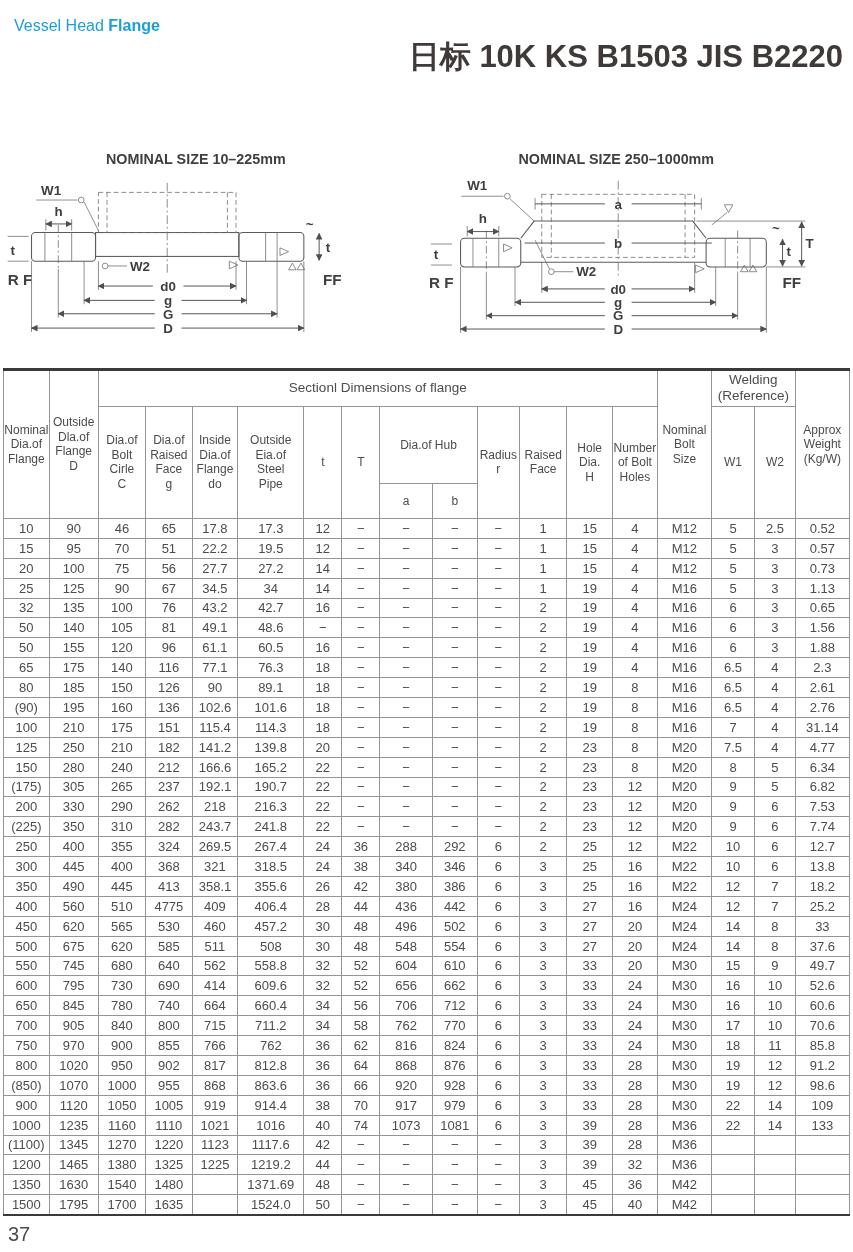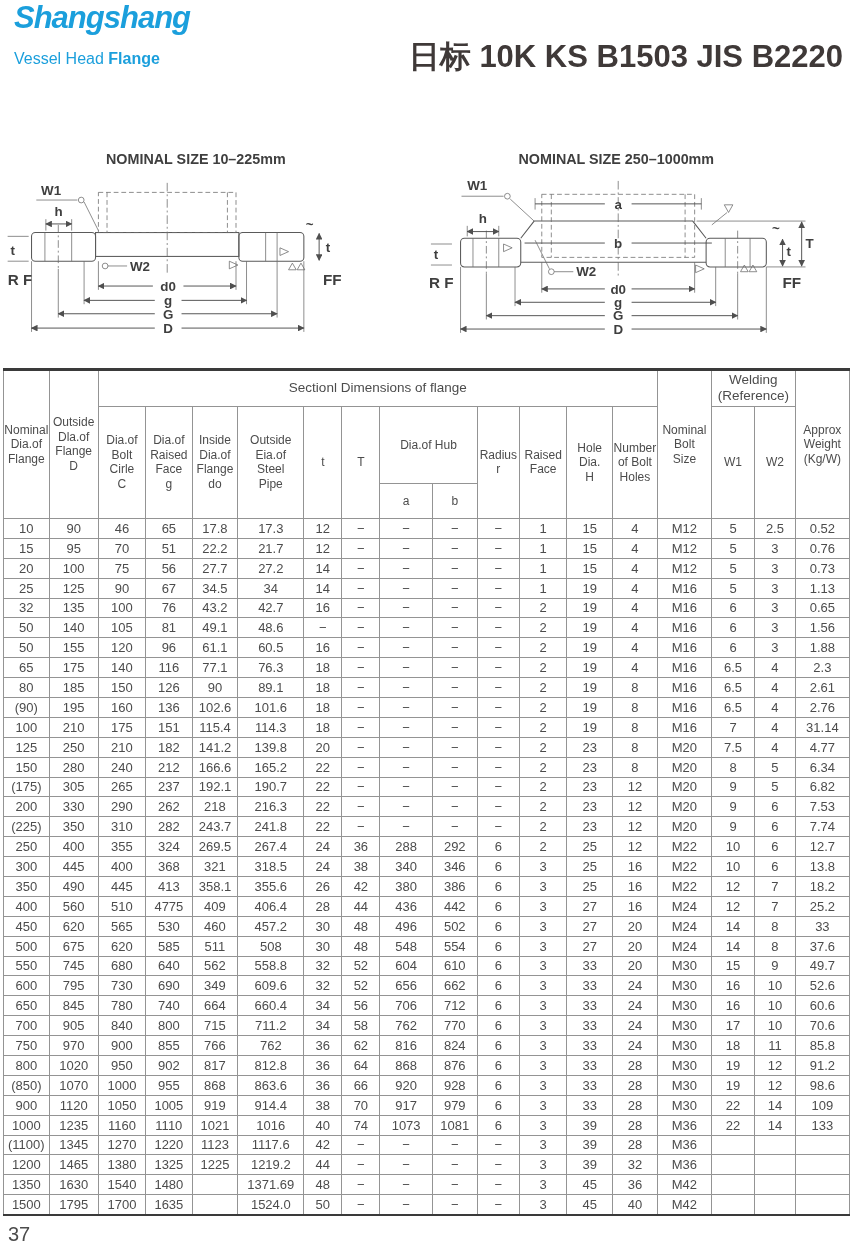--- a/index.html
+++ b/index.html
@@ -37,21 +37,20 @@
   .spec tr.h3 th { height:32px; }
 
   .page-number { position:absolute; left:8px; bottom:6px; font-size:20px; color:#4c4c4c; }
 </style>
 </head>
 <body>
 
 <div class="page">
 
   <div class="logo">
-    <div class="logo-main">Shangshang</div>
     <div class="logo-sub">
       <span>Vessel Head</span>
       <span class="bold">Flange</span>
     </div>
   </div>
 
   <h1 class="doc-title">日标 10K KS B1503 JIS B2220</h1>
 
   <div class="diagrams">
 
@@ -376,33 +375,33 @@
           <td>5</td>
           <td>2.5</td>
           <td>0.52</td>
         </tr>
         <tr>
           <td>15</td>
           <td>95</td>
           <td>70</td>
           <td>51</td>
           <td>22.2</td>
-          <td>21.7</td>
+          <td>19.5</td>
           <td>12</td>
           <td>−</td>
           <td>−</td>
           <td>−</td>
           <td>−</td>
           <td>1</td>
           <td>15</td>
           <td>4</td>
           <td>M12</td>
           <td>5</td>
           <td>3</td>
-          <td>0.76</td>
+          <td>0.57</td>
         </tr>
         <tr>
           <td>20</td>
           <td>100</td>
           <td>75</td>
           <td>56</td>
           <td>27.7</td>
           <td>27.2</td>
           <td>14</td>
           <td>−</td>
@@ -815,21 +814,21 @@
           <td>M30</td>
           <td>15</td>
           <td>9</td>
           <td>49.7</td>
         </tr>
         <tr>
           <td>600</td>
           <td>795</td>
           <td>730</td>
           <td>690</td>
-          <td>349</td>
+          <td>414</td>
           <td>609.6</td>
           <td>32</td>
           <td>52</td>
           <td>656</td>
           <td>662</td>
           <td>6</td>
           <td>3</td>
           <td>33</td>
           <td>24</td>
           <td>M30</td>

